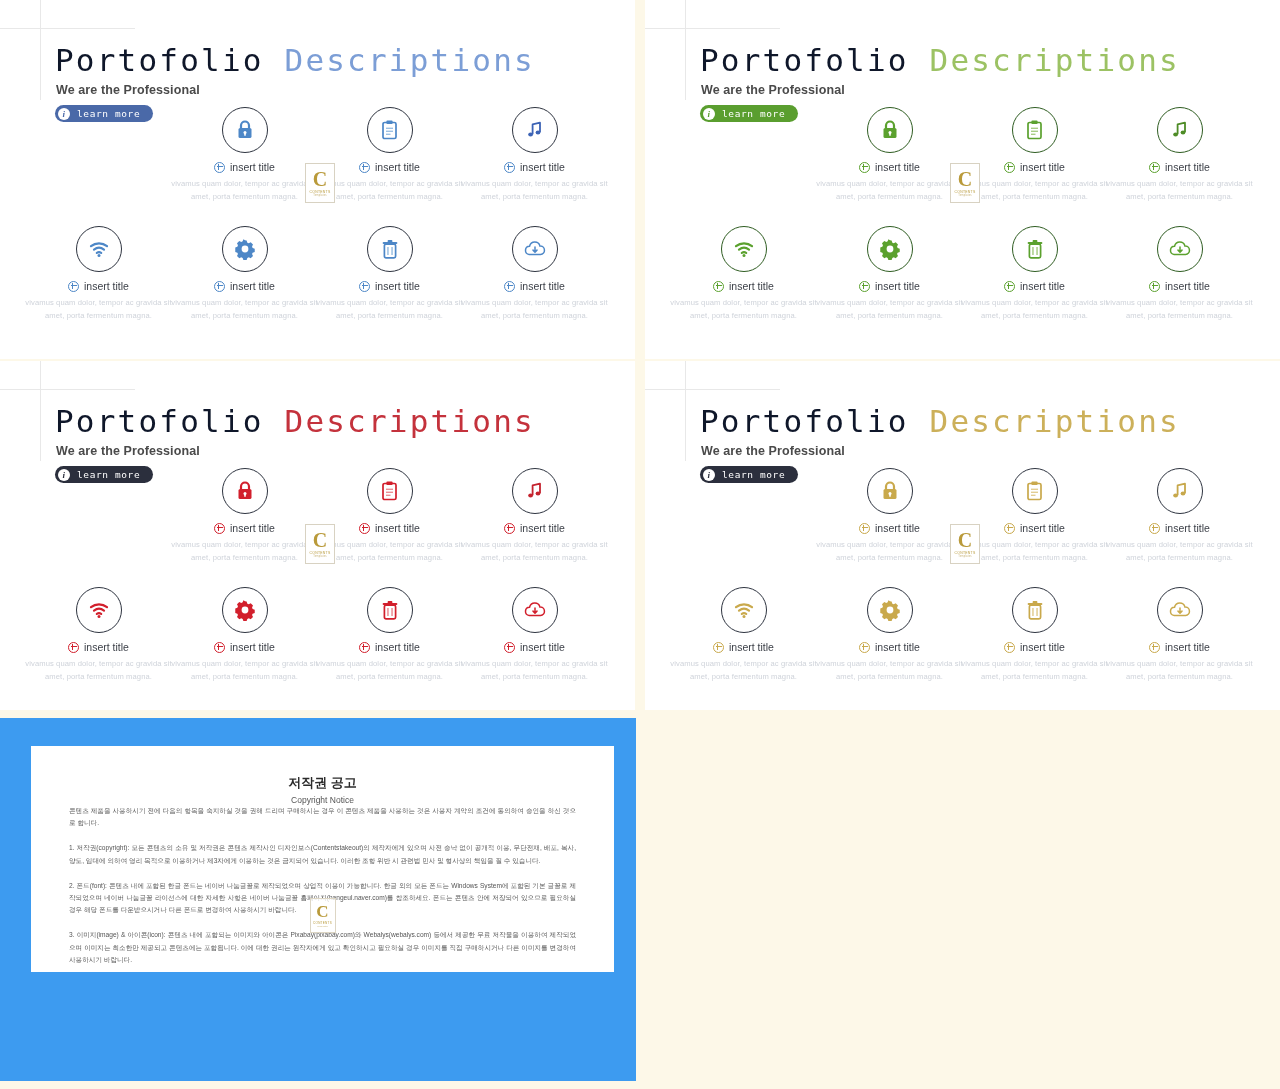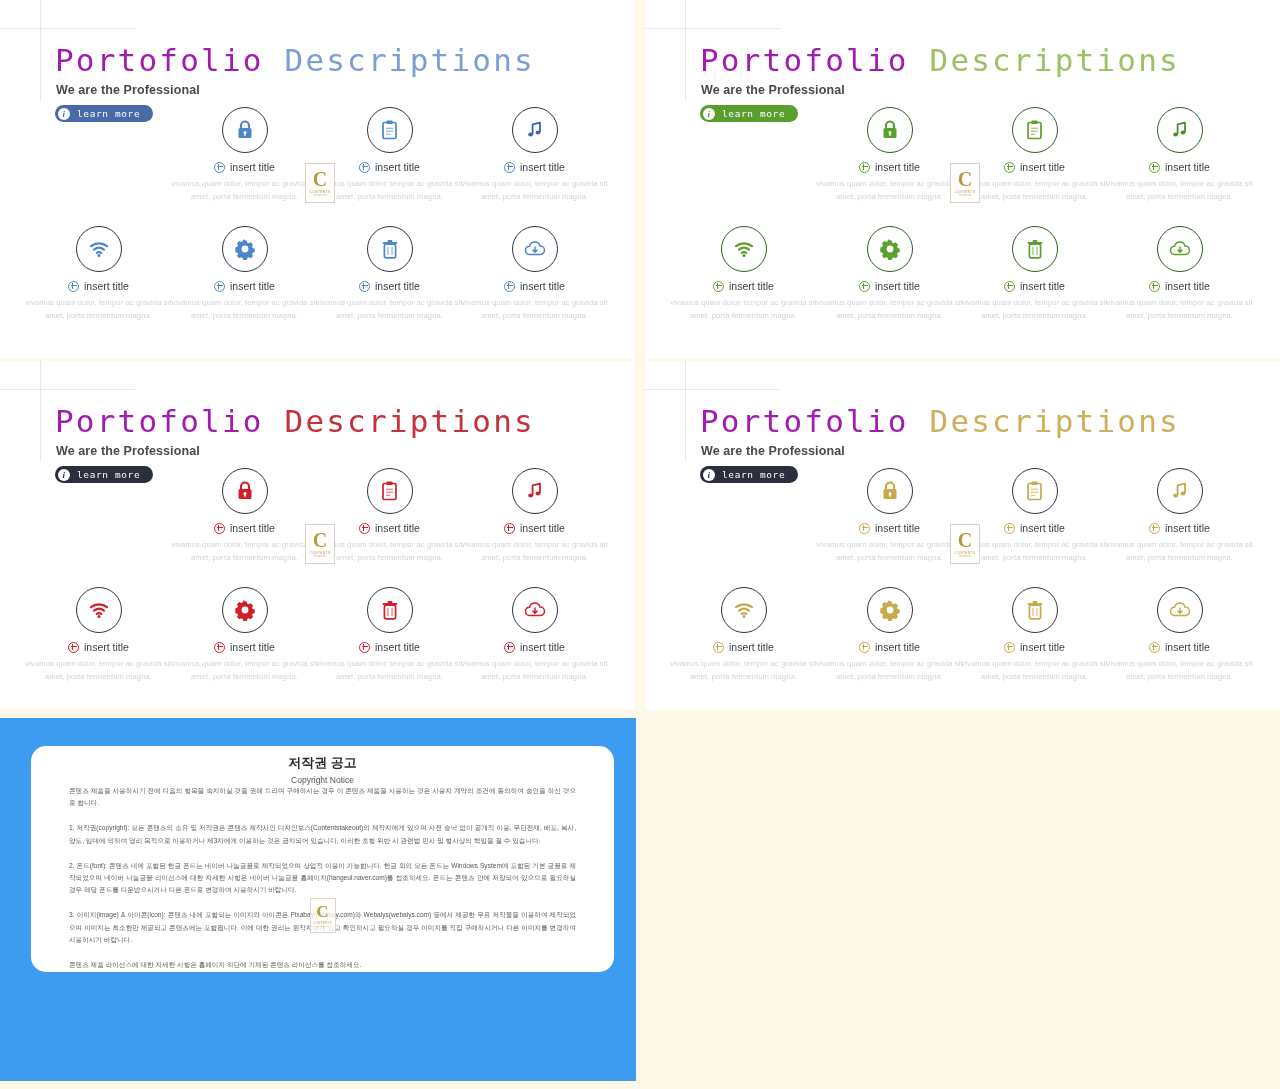--- a/index.html
+++ b/index.html
@@ -27,21 +27,21 @@
   
   .deco-v{position:absolute;top:0;width:1px;background:#e8e8e8;}
   .deco-h{position:absolute;left:0;height:1px;background:#e8e8e8;}
 
   .hdr{position:absolute;}
   .title{
     font-family:"DejaVu Sans Mono","Liberation Mono",monospace;
     font-size:31px;letter-spacing:2.2px;white-space:nowrap;
     font-weight:400;
   }
-  .title .t1{color:#a21caf;}
+  .title .t1{color:#0f172a;}
   .subtitle{
     font-size:12.5px;color:#4a4a4a;font-weight:600;letter-spacing:.1px;
   }
   .learn{
     display:inline-flex;align-items:center;
     height:17px;border-radius:9px;padding:0 13px 0 3px;
     color:#fff;
     font-family:"DejaVu Sans Mono","Liberation Mono",monospace;
     font-size:9.5px;letter-spacing:.6px;
   }
@@ -92,23 +92,22 @@
   .wm .wc{
     font-family:"Liberation Serif",serif;font-weight:bold;
     font-size:20px;line-height:19px;color:#b99a3a;
   }
   .wm .wt1{font-size:3.4px;color:#b99a3a;letter-spacing:.3px;margin-top:1px;}
   .wm .wt2{font-size:2.6px;color:#c9b47a;letter-spacing:.2px;}
 
   
   .doc{
     position:absolute;left:31px;top:28px;width:583px;height:226px;
-    background:#fff;padding:8px 38px;box-sizing:border-box;
+    background:#fff;padding:28px 38px;box-sizing:border-box;
     overflow:hidden;
-    border-radius:15px;
   }
   .doc h1{
     margin:0;text-align:center;font-size:13px;color:#2b2b2b;font-weight:bold;
   }
   .doc .en{
     text-align:center;font-size:8.5px;color:#555;margin-top:3px;margin-bottom:0;
   }
   .doc p{
     margin:0 0 13px 0;font-size:6.6px;line-height:1.85;color:#555;
     text-align:justify;

